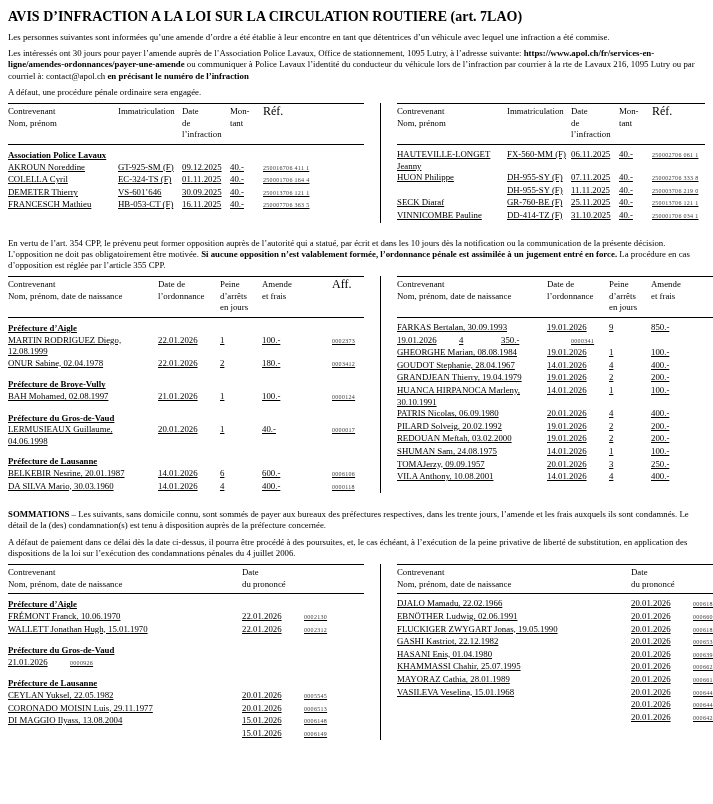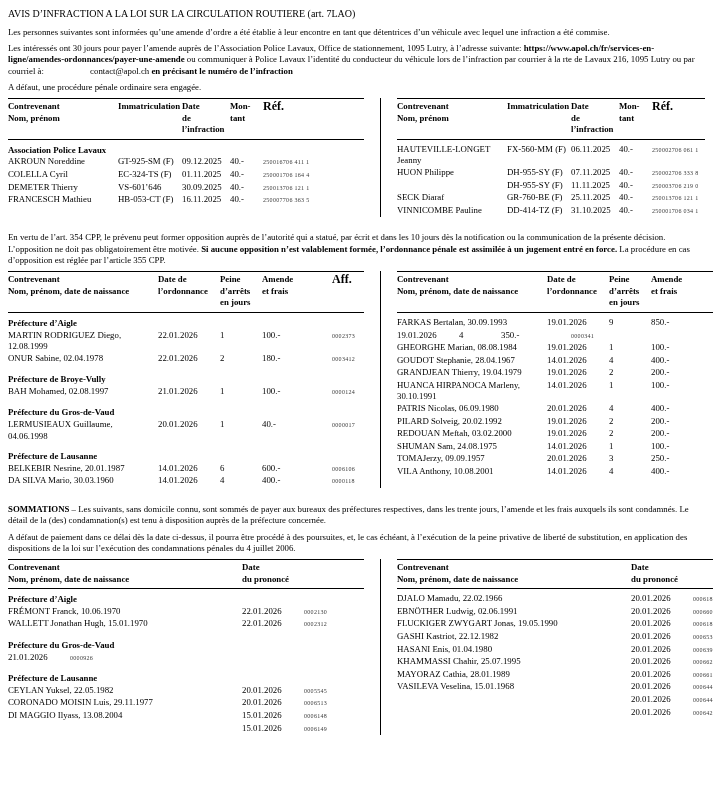--- a/index.html
+++ b/index.html
@@ -3,37 +3,37 @@
 <meta charset="utf-8">
 <style>
   html,body{margin:0;padding:0;background:#fff;}
   body{
     width:713px;height:804px;overflow:hidden;color:#000;
     font-family:"Liberation Serif","DejaVu Serif",serif;
     font-size:8.8px;line-height:1.28;
     -webkit-font-smoothing:antialiased;
   }
   .page{padding:6px 8px 0 8px;}
-  .doc-title{font-weight:normal;font-size:10px;margin:2px 0 6px 0;}
+  .doc-title{font-weight:bold;font-size:14px;margin:2px 0 6px 0;}
   p.para{margin:0 0 5px 0;}
   .b{font-weight:bold;}
-  .u{text-decoration:underline;margin-left:44px;}
+  .u{text-decoration:underline;}
   a.plain{color:#000;text-decoration:none;}
   .sec-heading{margin:0 0 5px 0;}
   .sec2{margin-top:15px;}
   .sec3{margin-top:16px;}
 
   .tables-row{display:flex;align-items:stretch;margin-top:4px;}
   .tbl-left{flex:0 0 356px;}
   .tbl-right{flex:1;}
   .vdivider{flex:0 0 1px;background:#000;margin:0 16px;}
 
   .tbl-header{display:flex;border-top:1.6px solid #000;border-bottom:1.4px solid #000;
-              padding:2px 0 3px 0;font-weight:bold;}
-  .tbl-body{padding-top:4px;}
+              padding:2px 0 3px 0;font-weight:normal;}
+  .tbl-body{padding-top:4px;text-decoration:underline;}
   .row{display:flex;}
   .cell{white-space:pre-line;line-height:11.6px;padding-right:4px;box-sizing:border-box;}
   .group-name{font-weight:bold;line-height:11.6px;margin-top:9px;}
   .tbl-body > .group-name:first-child{margin-top:1px;}
   .ref{font-size:6px;line-height:11.6px;color:#3a3a3a;letter-spacing:.3px;padding-top:1px;white-space:nowrap;}
   .hdr-ref{font-size:12px;color:#000;letter-spacing:0;}
 
   
   .tA .c0{width:110px;}
   .tA .c1{width:64px;}

